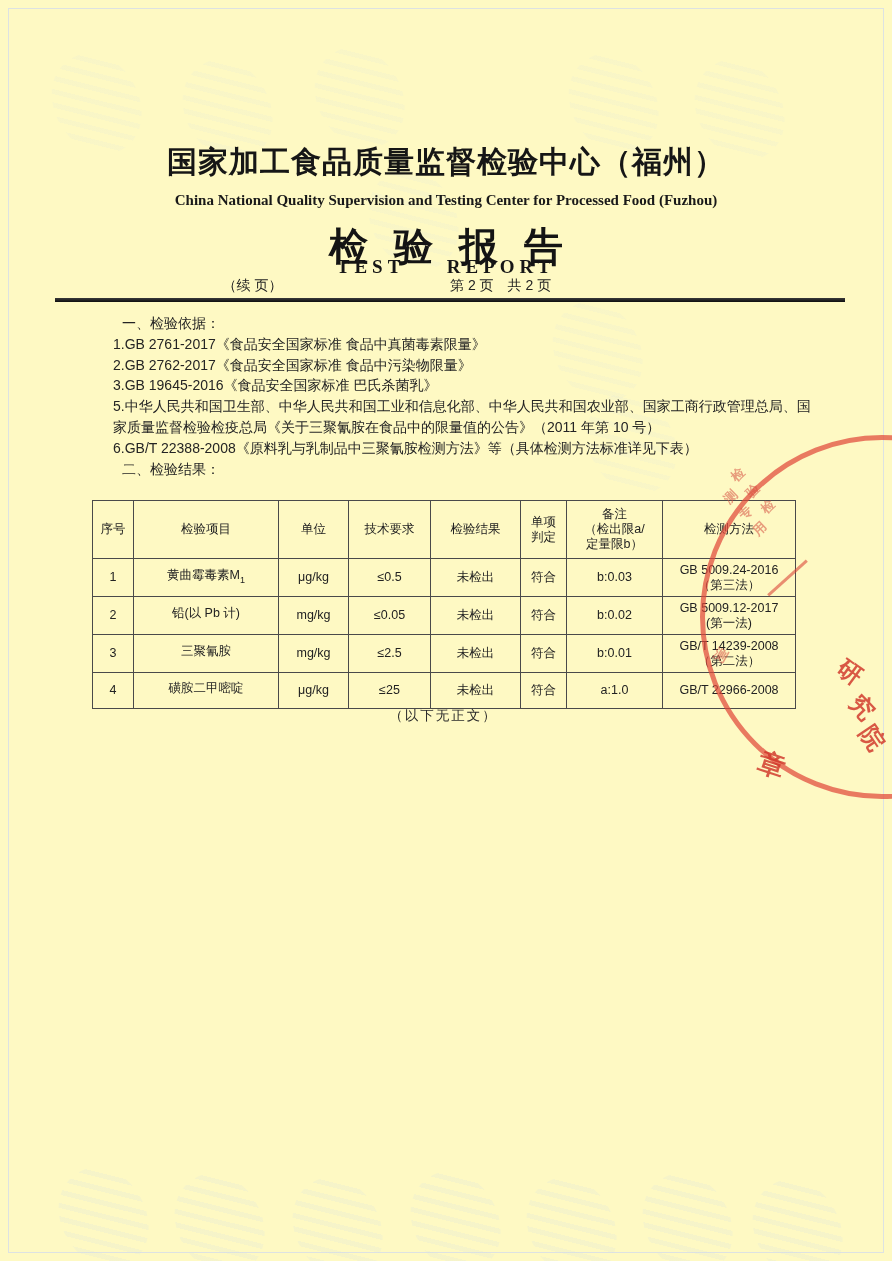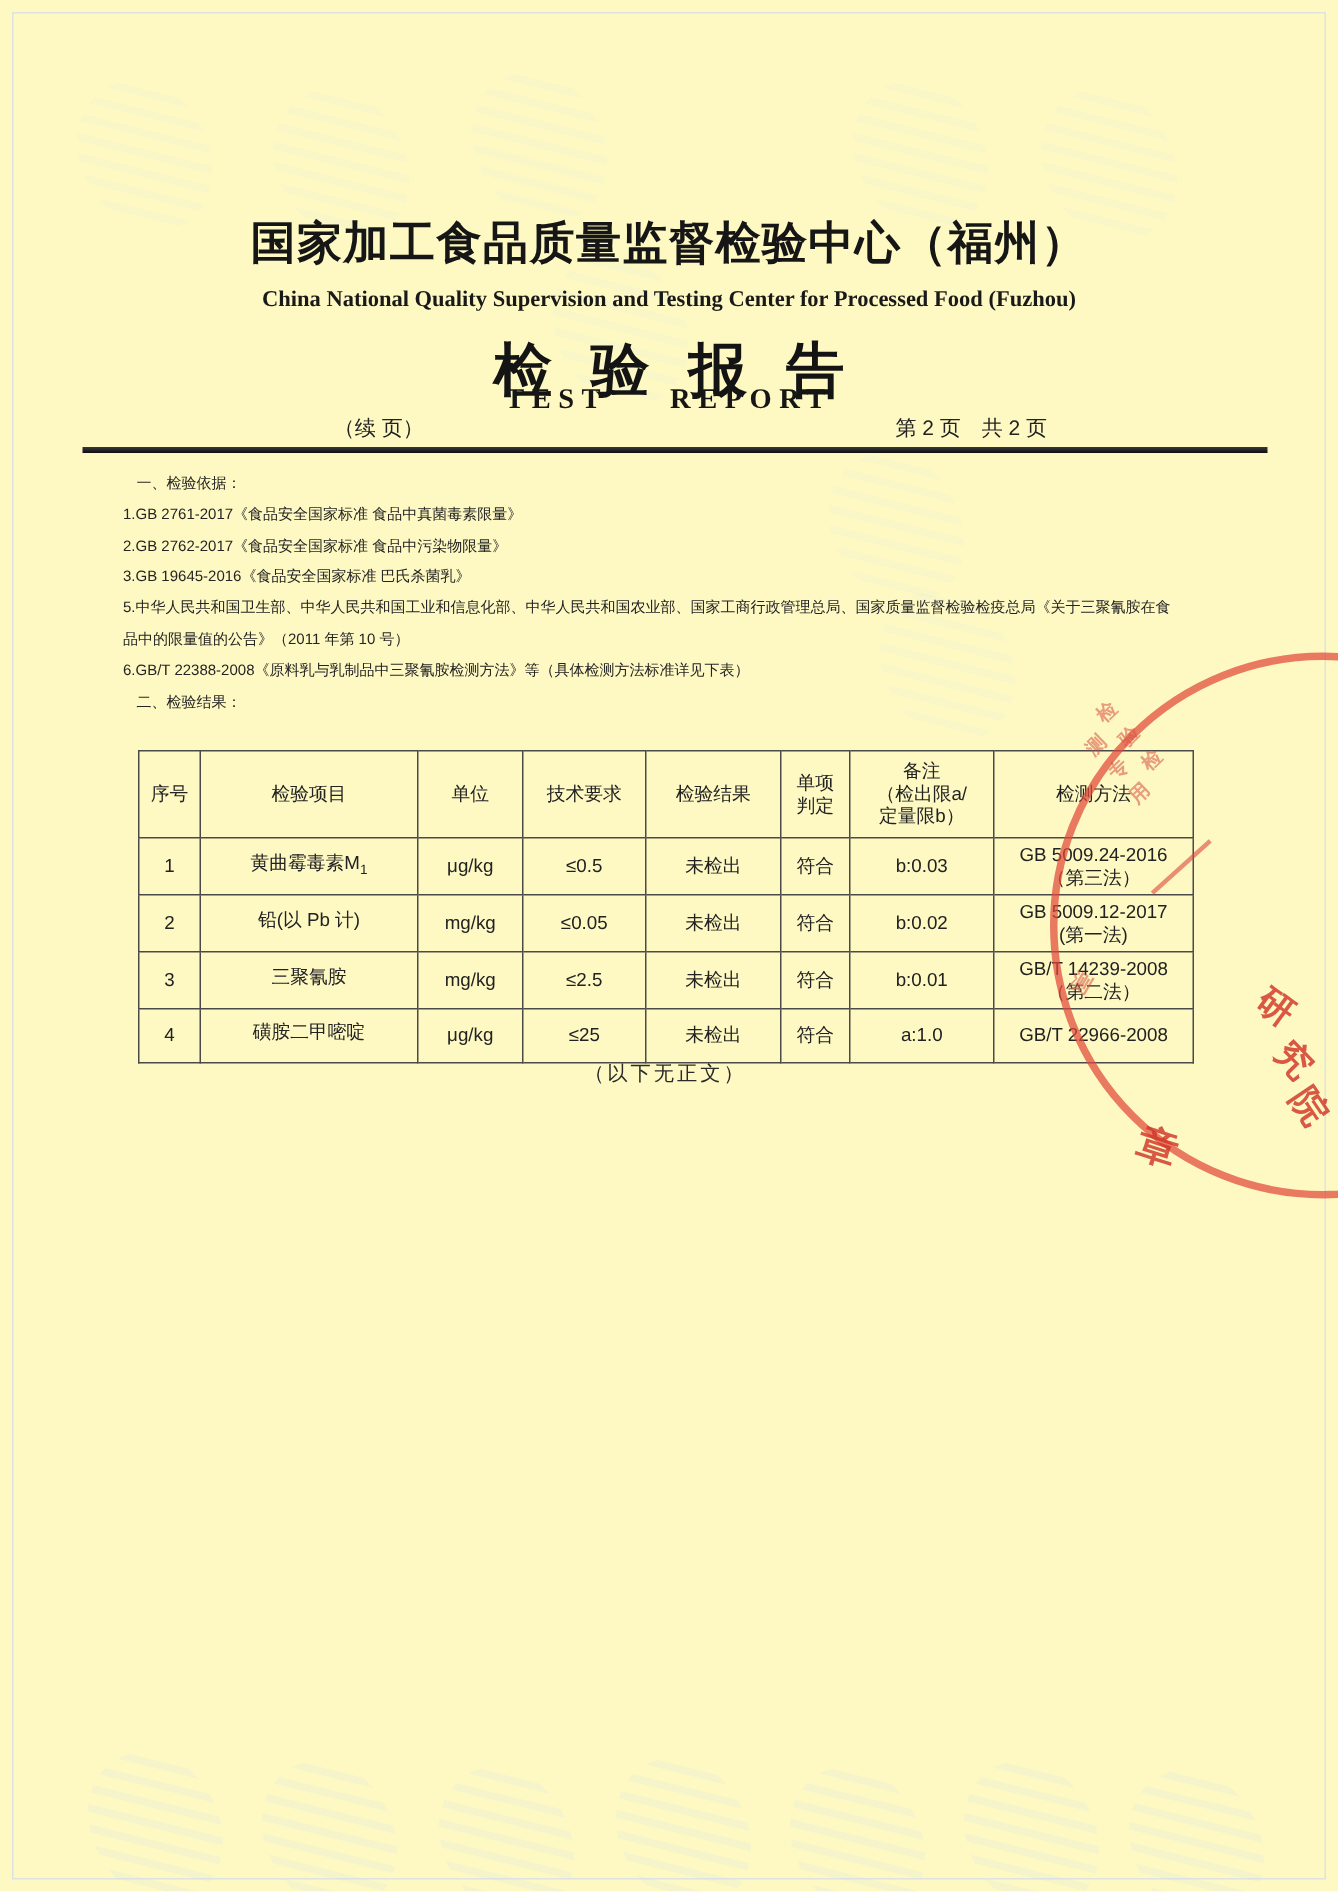--- a/index.html
+++ b/index.html
@@ -22,25 +22,25 @@
 
   .org-cn{top:142px;font-size:30px;font-weight:bold;letter-spacing:1px;color:#161616;}
   .org-en{top:192px;font-size:15px;font-weight:bold;font-family:"Liberation Serif","DejaVu Serif",serif;color:#191919;}
   .title-cn{top:220px;font-size:39px;font-weight:bold;letter-spacing:26px;text-indent:26px;color:#141414;}
   .title-en{top:256px;font-size:19px;font-weight:bold;font-family:"Liberation Serif","DejaVu Serif",serif;letter-spacing:5px;word-spacing:32px;color:#161616;}
 
   .info-row{top:277px;left:55px;width:790px;display:flex;font-size:14px;color:#222;}
   .info-left{flex:1.2;text-align:left;white-space:nowrap;}
   .info-left .num{margin-left:12px;font-family:"Liberation Serif","DejaVu Serif",serif;}
   .info-center{flex:1;text-align:center;white-space:nowrap;}
-  .info-right{flex:1;text-align:center;white-space:nowrap;}
+  .info-right{flex:1;text-align:left;white-space:nowrap;}
 
   .rule{top:298px;left:55px;width:790px;height:4px;background:linear-gradient(#3a3a3a,#0e0e0e);}
 
-  .bodytext{top:313px;left:82px;width:701px;font-size:10px;line-height:20.8px;color:#242424;}
+  .bodytext{top:313px;left:113px;width:701px;font-size:14px;line-height:20.8px;color:#242424;}
   .bodytext p{margin:0;}
   .sec-title{text-indent:9px;}
 
   table.results{
     position:absolute;top:500px;left:92px;width:703px;border-collapse:collapse;table-layout:fixed;
     font-size:12.5px;color:#222;
   }
   table.results th,table.results td{
     border:1px solid #4a4a4a;text-align:center;vertical-align:middle;
     padding:1px 2px;line-height:15px;font-weight:normal;overflow:hidden;

